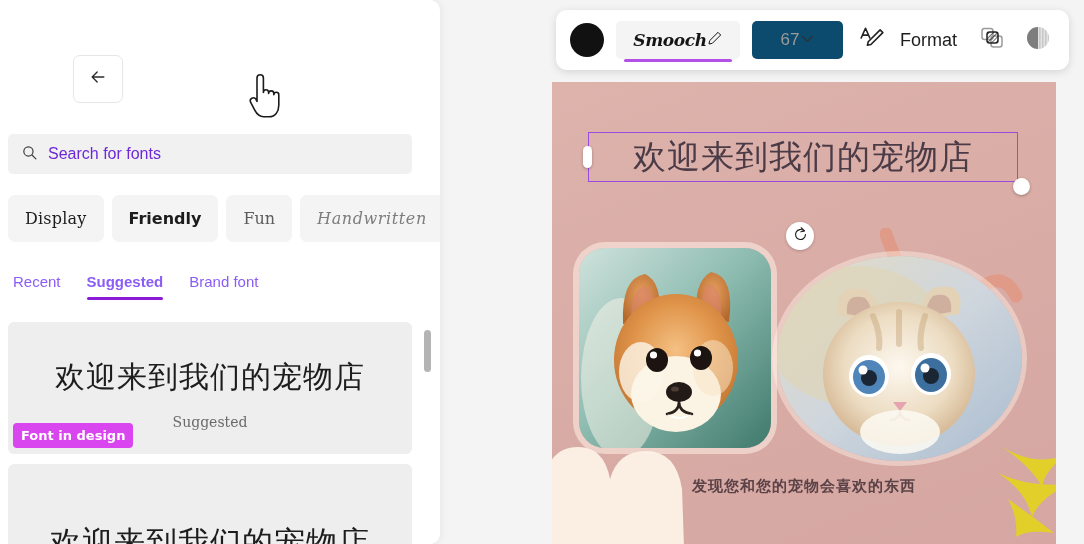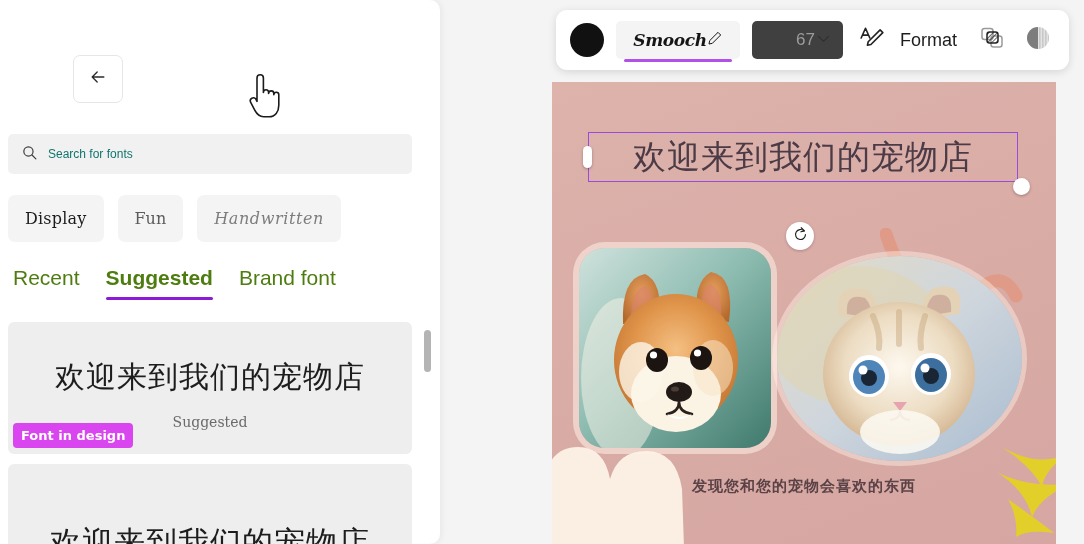--- a/index.html
+++ b/index.html
@@ -62,47 +62,47 @@
 
   
   #search-box {
     position: absolute; left: 8px; top: 134px;
     width: 404px; height: 40px;
     background: #f1f1f1; border-radius: 5px;
     display: flex; align-items: center; gap: 10px; padding: 0 13px;
     cursor: text;
   }
   #search-box svg { width: 17px; height: 17px; stroke:#3d3d3d; fill:none; stroke-width:1.7; flex:none;}
-  #search-placeholder { color:#0f766e; font-size:12px; }
+  #search-placeholder { color:#6d28d9; font-size:16px; }
 
   
   #chip-row {
     position: absolute; left: 8px; top: 195px;
     width: 432px; height: 47px;
-    display: flex; gap: 14px; align-items: center;
+    display: flex; gap: 8px; align-items: center;
     overflow: hidden;
   }
   .chip {
     height: 47px; background:#f4f4f4; border-radius:7px;
     display:flex; align-items:center; justify-content:center;
     padding: 0 17px; white-space: nowrap; color:#1c1c1c;
     font-size:16px; cursor:pointer; flex: none;
   }
   .chip.f-display  { font-family:"DejaVu Serif", serif; font-weight:400; letter-spacing:.2px;}
   .chip.f-friendly { font-family:"DejaVu Sans", sans-serif; font-weight:700; }
   .chip.f-fun      { font-family:"DejaVu Serif", serif; color:#5c5c5c; }
   .chip.f-hand     { font-family:"DejaVu Serif", serif; font-style:italic; color:#7d7d7d; letter-spacing:.6px;}
 
   
   #tab-row {
     position:absolute; left:13px; top:258px;
     display:flex; gap:26px; align-items:flex-end; height:42px;
   }
   .tab {
-    position:relative; font-size:21px; color:#4d7c0f; padding-bottom:10px; cursor:pointer;
+    position:relative; font-size:15px; color:#8b5cf6; padding-bottom:10px; cursor:pointer;
   }
   .tab.active { font-weight:700; }
   .tab.active::after {
     content:""; position:absolute; left:0; right:0; bottom:0;
     height:3px; background:#8b1bd6; border-radius:2px;
   }
 
   
   #font-list {
     position:absolute; left:8px; top:322px; width:404px; bottom:-40px;
@@ -166,22 +166,22 @@
   #font-field-name {
     font-family:"DejaVu Serif", serif; font-style:italic; font-weight:700;
     font-size:17px; color:#151515; letter-spacing:-.4px;
   }
   #font-field svg { width:16px; height:16px; stroke:#151515; fill:none; stroke-width:1.5;}
   #font-field::after {
     content:""; position:absolute; left:8px; right:8px; bottom:-3px;
     height:3px; background:#b250e8; border-radius:3px;
   }
   #size-field {
-    width:91px; height:38px; background:#404040; border-radius:5px;
-    display:flex; align-items:center; justify-content:flex-end;
+    width:91px; height:38px; background:#0c4a6e; border-radius:5px;
+    display:flex; align-items:center; justify-content:center;
     padding:0 11px 0 13px; cursor:pointer;
   }
   #size-value { font-size:17px; color:#9b9b9b; }
   #size-field svg { width:17px; height:17px; stroke:#303030; fill:none; stroke-width:1.8;}
   #format-button {
     display:flex; align-items:center; gap:15px; padding:0 6px 0 4px; height:38px;
     cursor:pointer;
   }
   #format-button .fmt-icon svg { width:26px; height:26px; stroke:#232323; fill:none; stroke-width:1.5;}
   #format-label { font-size:18px; color:#1d1d1d; }
@@ -287,20 +287,21 @@
         <svg viewBox="0 0 24 24">
             <circle cx="10.5" cy="10.5" r="6.5"></circle>
             <path d="M15.5 15.5L21 21" stroke-linecap="round"></path>
           </svg>
       </span>
       <span id="search-placeholder">Search for fonts</span>
     </div>
 
     <div id="chip-row">
       <div class="chip f-display">Display</div>
+      <div class="chip f-friendly">Friendly</div>
       <div class="chip f-fun">Fun</div>
       <div class="chip f-hand">Handwritten</div>
 
     </div>
 
     <div id="tab-row">
       <div class="tab">Recent</div>
       <div class="tab active">Suggested</div>
       <div class="tab">Brand font</div>
     </div>

